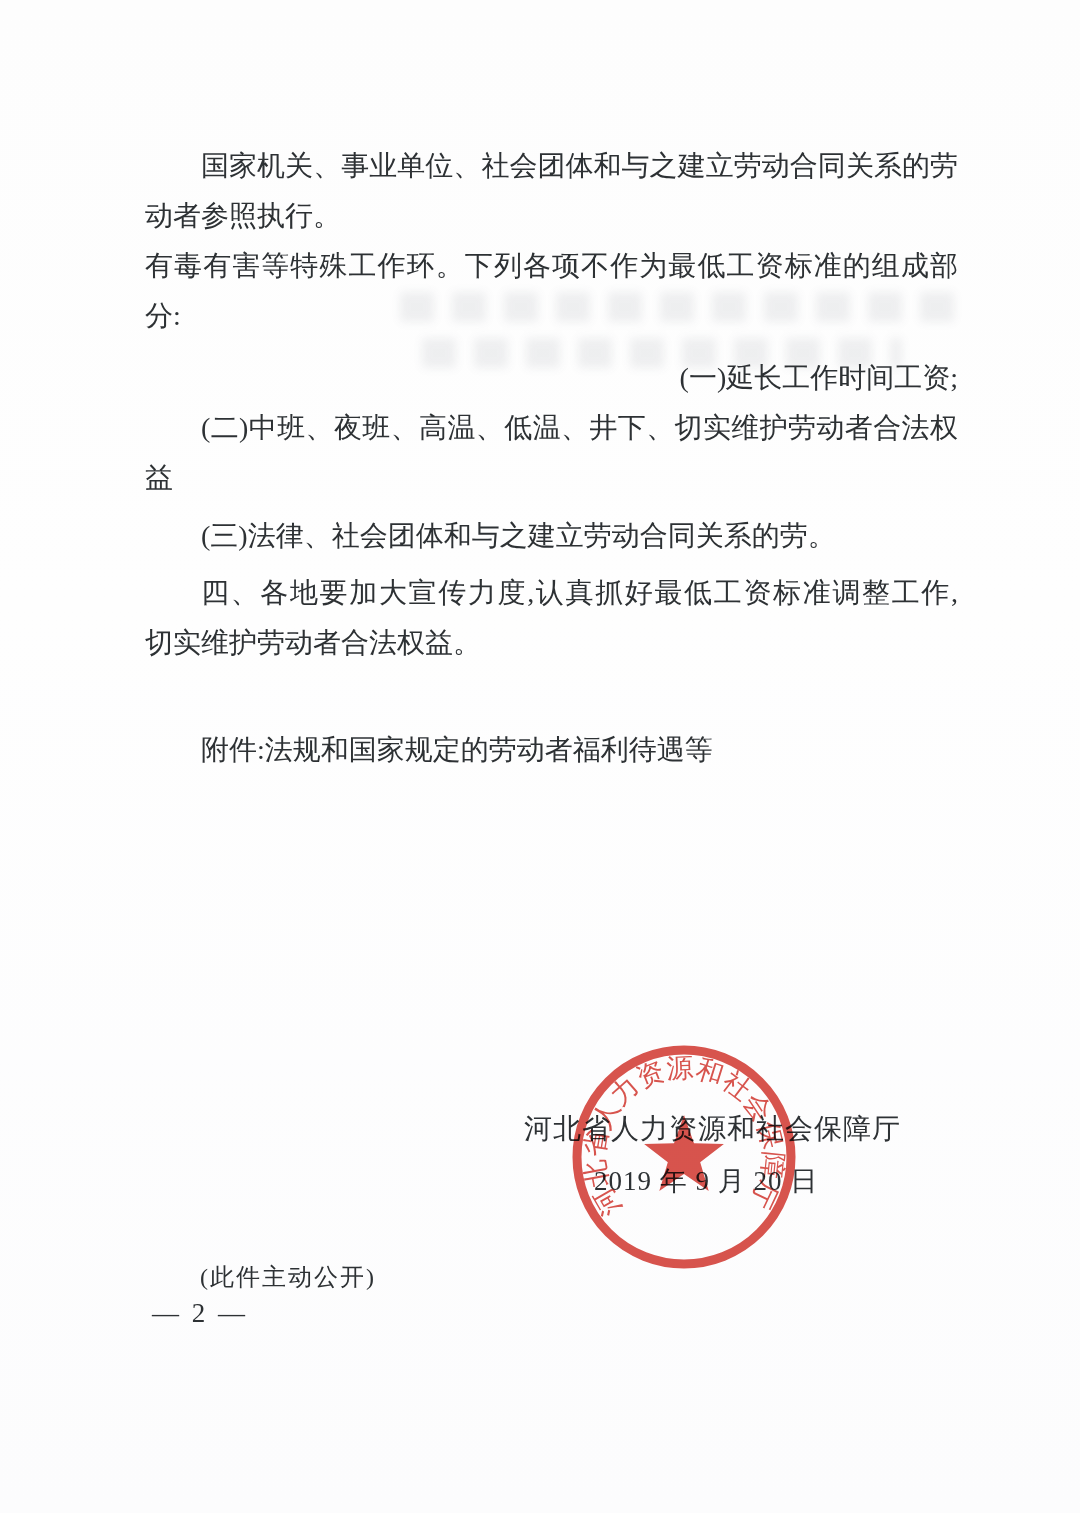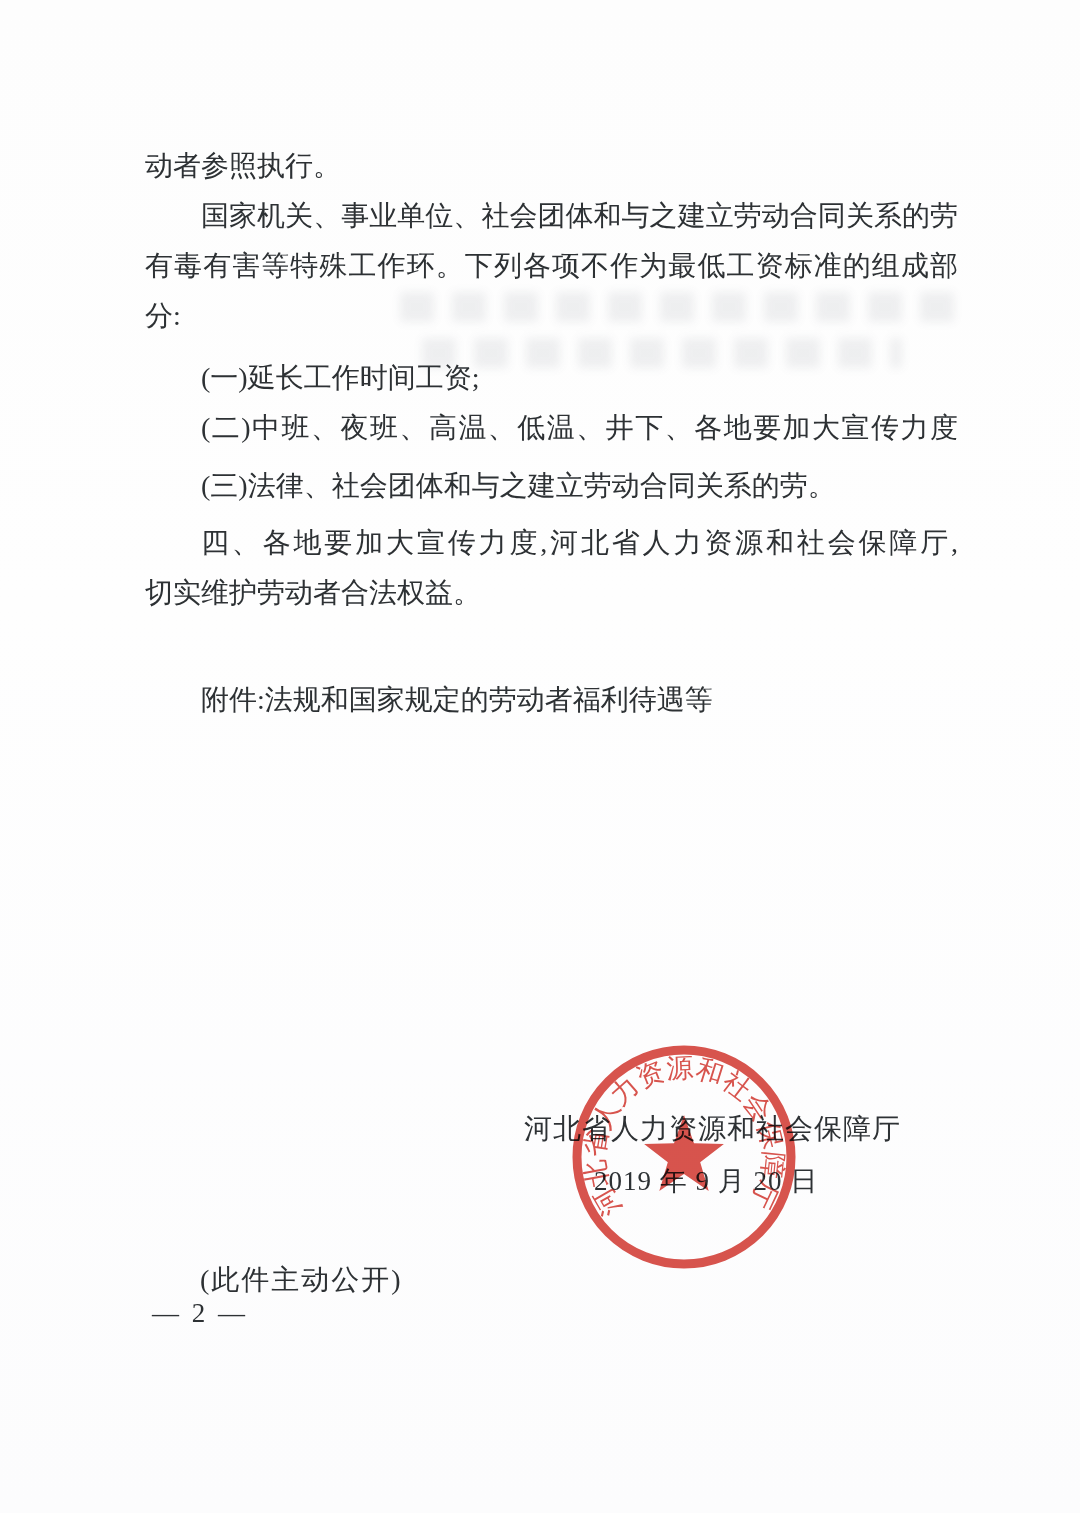--- a/index.html
+++ b/index.html
@@ -23,21 +23,21 @@
     width: 813px;
     font-size: 28px;
     line-height: 50px;
   }
   .line { min-height: 50px; text-align: left; }
   .line.full { text-align: justify; text-align-last: justify; }
   .ind { text-indent: 56px; }
   .g5  { margin-top: 5px; }
   .g7  { margin-top: 7px; }
   .g8  { margin-top: 8px; }
-  .g12 { margin-top: 12px; }
+  .g12 { margin-top: 12px; text-align: right; }
   .g57 { margin-top: 57px; }
 
   
   .ghost {
     position: absolute;
     left: 400px; top: 292px;
     width: 565px; height: 84px;
     opacity: 0.09;
     filter: blur(5px);
     pointer-events: none;
@@ -73,21 +73,21 @@
     mix-blend-mode: multiply;
     opacity: 0.92;
     pointer-events: none;
   }
   .seal svg { width: 100%; height: 100%; }
 
   
   .disclosure {
     position: absolute;
     left: 200px; top: 1261px;
-    font-size: 28px;
+    font-size: 24px;
     letter-spacing: 2px;
     white-space: nowrap;
   }
   .page-number {
     position: absolute;
     left: 152px; top: 1298px;
     font-size: 27px;
     letter-spacing: 3px;
     white-space: nowrap;
   }
@@ -96,28 +96,28 @@
 <body>
 
 <div class="page">
 
   <div class="ghost">
     <div class="bar1"></div>
     <div class="bar2"></div>
   </div>
 
   <div class="body-text">
+    <div class="line ind full">国家机关、事业单位、社会团体和与之建立劳动合同关系的劳</div>
     <div class="line">动者参照执行。</div>
-    <div class="line ind full">国家机关、事业单位、社会团体和与之建立劳动合同关系的劳</div>
     <div class="line full">有毒有害等特殊工作环。下列各项不作为最低工资标准的组成部</div>
     <div class="line">分:</div>
     <div class="line ind g12">(一)延长工作时间工资;</div>
-    <div class="line ind full">(二)中班、夜班、高温、低温、井下、各地要加大宣传力度</div>
+    <div class="line ind full">(二)中班、夜班、高温、低温、井下、切实维护劳动者合法权益</div>
     <div class="line ind g8">(三)法律、社会团体和与之建立劳动合同关系的劳。</div>
-    <div class="line ind full g7">四、各地要加大宣传力度,河北省人力资源和社会保障厅,</div>
+    <div class="line ind full g7">四、各地要加大宣传力度,认真抓好最低工资标准调整工作,</div>
     <div class="line">切实维护劳动者合法权益。</div>
     <div class="line ind g57">附件:法规和国家规定的劳动者福利待遇等</div>
   </div>
 
   <div class="sig-issuer">河北省人力资源和社会保障厅</div>
   <div class="sig-date">2019 年 9 月 20 日</div>
 
   <div class="seal">
     <svg viewBox="-140 -140 280 280" xmlns="http://www.w3.org/2000/svg">
       <defs>

